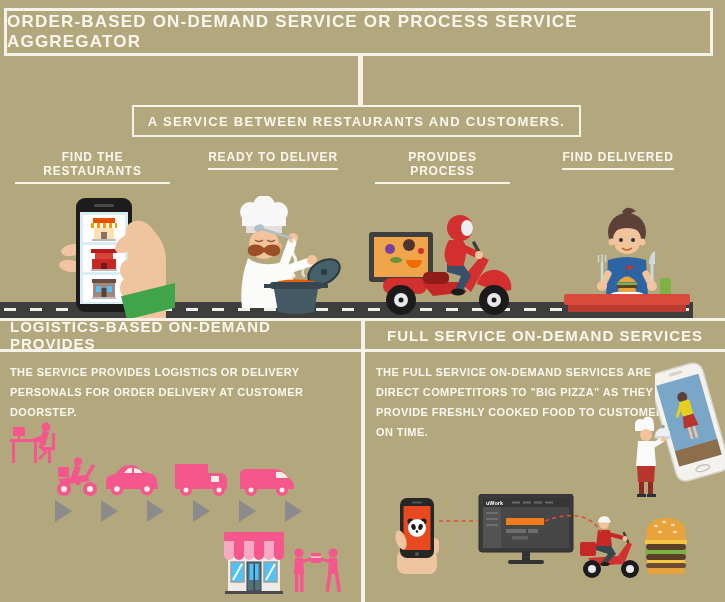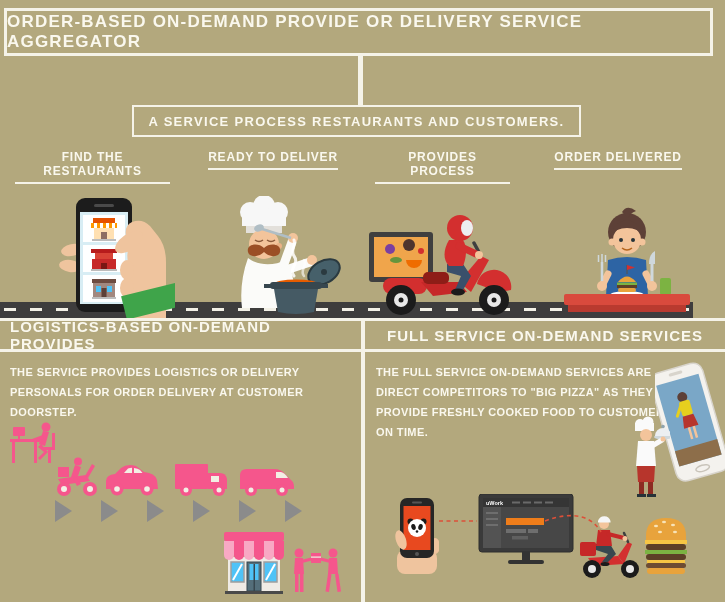--- a/index.html
+++ b/index.html
@@ -27,28 +27,28 @@
   .icon{position:absolute;}
   .arrow{position:absolute;top:500px;width:0;height:0;border-top:11px solid transparent;
          border-bottom:11px solid transparent;border-left:17px solid #8b8b8b;}
   svg{display:block;}
 </style>
 </head>
 <body>
 
 <div class="stage">
 
-  <div class="top-banner wtxt">ORDER-BASED ON-DEMAND PROVIDE OR DELIVERY SERVICE AGGREGATOR</div>
+  <div class="top-banner wtxt">ORDER-BASED ON-DEMAND SERVICE OR PROCESS SERVICE AGGREGATOR</div>
   <div class="connector"></div>
-  <div class="sub-banner wtxt">A SERVICE PROCESS RESTAURANTS AND CUSTOMERS.</div>
+  <div class="sub-banner wtxt">A SERVICE BETWEEN RESTAURANTS AND CUSTOMERS.</div>
 
   <div class="step-label wtxt" style="left:15px;width:155px"><span>FIND THE RESTAURANTS</span></div>
   <div class="step-label wtxt" style="left:198px;width:150px"><span>READY TO DELIVER</span></div>
   <div class="step-label wtxt" style="left:375px;width:135px"><span>PROVIDES PROCESS</span></div>
-  <div class="step-label wtxt" style="left:548px;width:140px"><span>ORDER DELIVERED</span></div>
+  <div class="step-label wtxt" style="left:548px;width:140px"><span>FIND DELIVERED</span></div>
 
   <div class="road"></div>
 
   <div class="icon" style="left:30px;top:192px">
     <svg width="145" height="126" viewBox="0 0 145 126">
       <ellipse cx="42" cy="58" rx="11" ry="6" fill="#efc49e" transform="rotate(-12 42 58)"></ellipse>
       <ellipse cx="40" cy="74" rx="11" ry="6" fill="#efc49e" transform="rotate(8 40 74)"></ellipse>
       <rect x="46" y="6" width="56" height="114" rx="9" fill="#1c1c1c"></rect>
       <rect x="64" y="12" width="20" height="3" rx="1.5" fill="#4a4a4a"></rect>
       <rect x="50" y="20" width="48" height="92" fill="#d8edf4"></rect>

